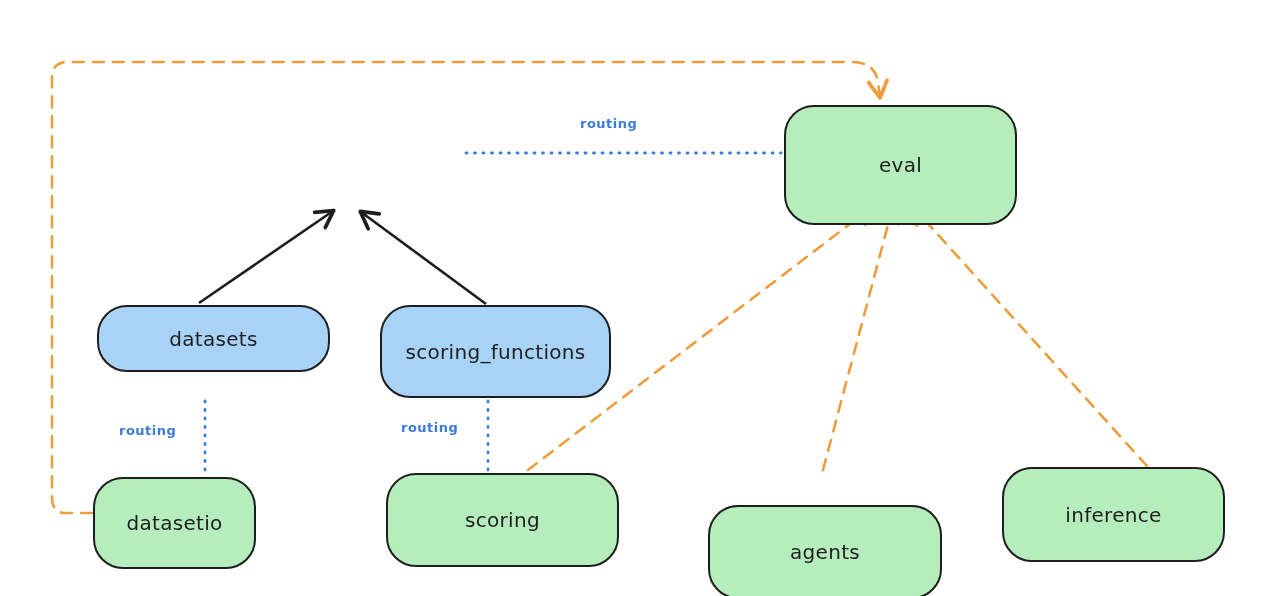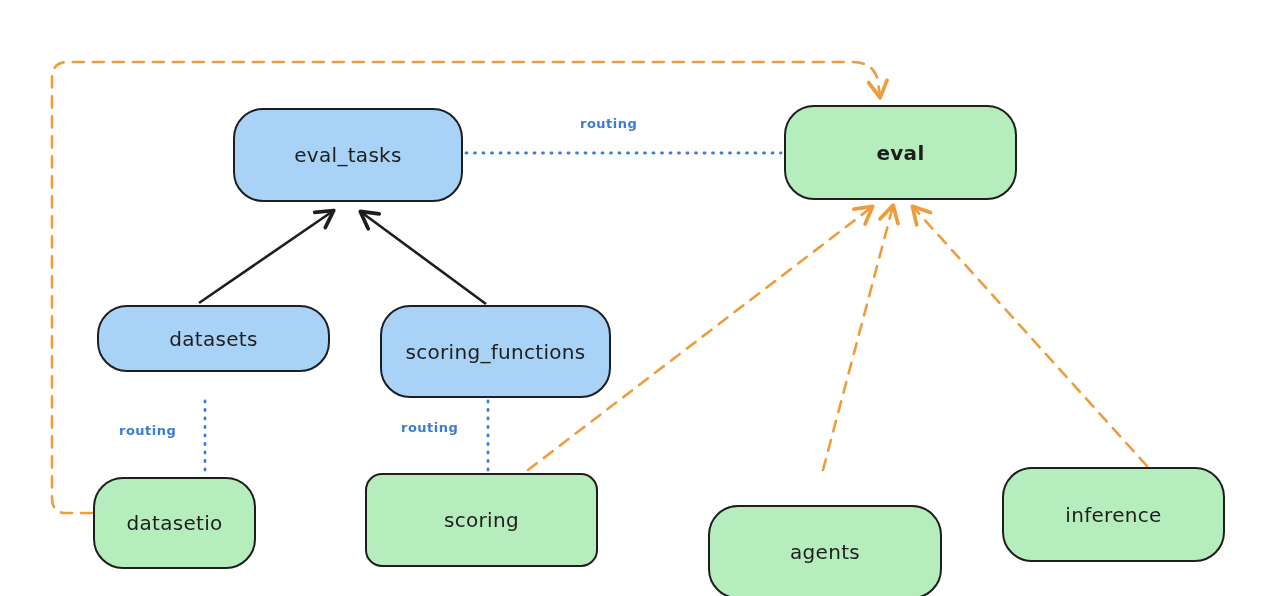--- a/index.html
+++ b/index.html
@@ -37,25 +37,25 @@
   .node.green{background:var(--green-fill);}
   .edge-label{
     position:absolute;
     color:var(--blue-line);
     font-size:13px;font-weight:700;
     letter-spacing:0.5px;
     white-space:nowrap;
   }
   
   #n-eval_tasks{left:233px;top:108px;width:230px;height:94px;}
-  #n-eval{left:784px;top:105px;width:233px;height:95px;font-weight:bold;}
+  #n-eval{left:784px;top:105px;width:233px;height:120px;}
   #n-datasets{left:97px;top:305px;width:233px;height:67px;}
   #n-scoring_functions{left:380px;top:305px;width:231px;height:93px;}
   #n-datasetio{left:93px;top:477px;width:163px;height:92px;}
-  #n-scoring{left:365px;top:473px;width:233px;height:94px;border-radius:17px;}
+  #n-scoring{left:386px;top:473px;width:233px;height:94px;}
   #n-agents{left:708px;top:472px;width:234px;height:94px;margin-top:33px;}
   #n-inference{left:1002px;top:467px;width:223px;height:95px;}
   #lbl-routing-top{left:580px;top:116px;}
   #lbl-routing-datasets{left:119px;top:423px;}
   #lbl-routing-scoring{left:401px;top:420px;}
 </style>
 </head>
 <body>
 
 <div class="canvas">
@@ -77,23 +77,20 @@
     <line class="edge-dotted" x1="205" y1="401" x2="205" y2="473"></line>
     <line class="edge-dotted" x1="488" y1="401" x2="488" y2="470"></line>
 
     <path class="edge-dashed" d="M92,513 L66,513 Q52,513 52,498 L52,78 Q52,62 68,62 L852,62 Q875,62 878,82 L880,97" marker-end="url(#ah-orange)"></path>
 
     <line class="edge-dashed" x1="528" y1="470" x2="872" y2="207" marker-end="url(#ah-orange)"></line>
     <line class="edge-dashed" x1="823" y1="470" x2="893" y2="206" marker-end="url(#ah-orange)"></line>
     <line class="edge-dashed" x1="1147" y1="466" x2="913" y2="207" marker-end="url(#ah-orange)"></line>
   </svg>
 
-  <div class="node blue" id="n-eval_tasks">
-    <span>eval_tasks</span>
-  </div>
   <div class="node green" id="n-eval">
     <span>eval</span>
   </div>
   <div class="node blue" id="n-datasets">
     <span>datasets</span>
   </div>
   <div class="node blue" id="n-scoring_functions">
     <span>scoring_functions</span>
   </div>
   <div class="node green" id="n-datasetio">

